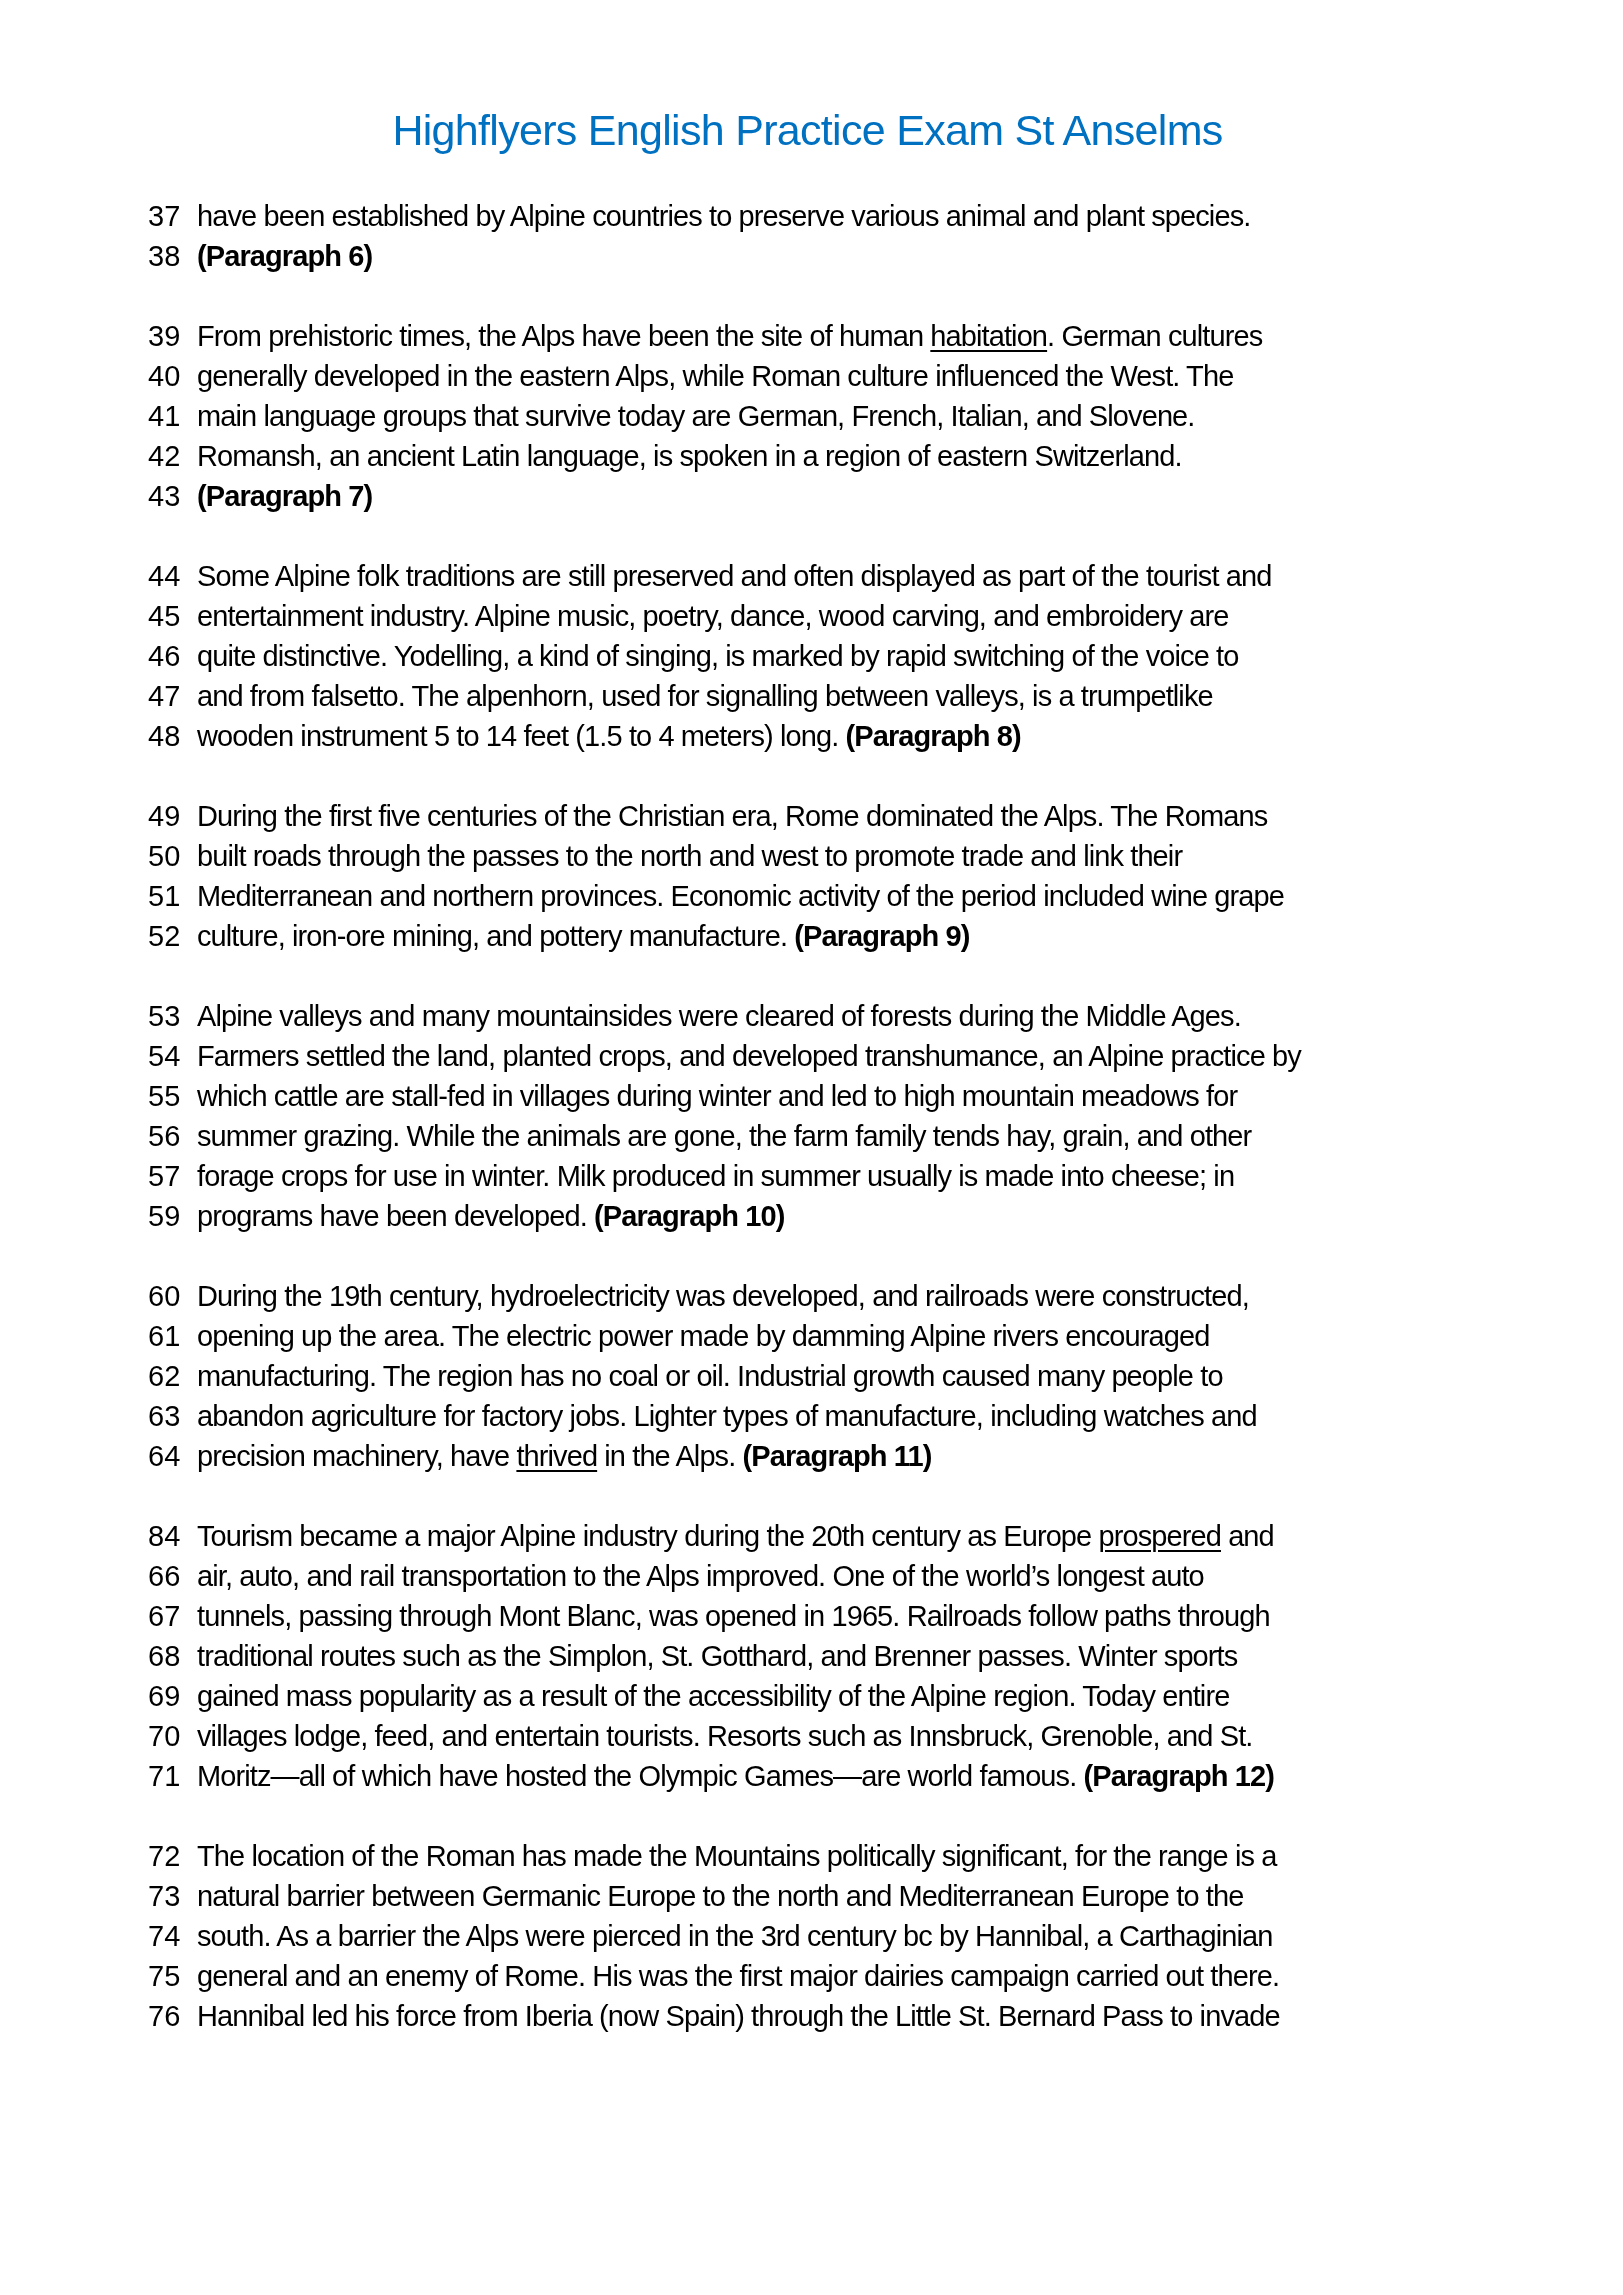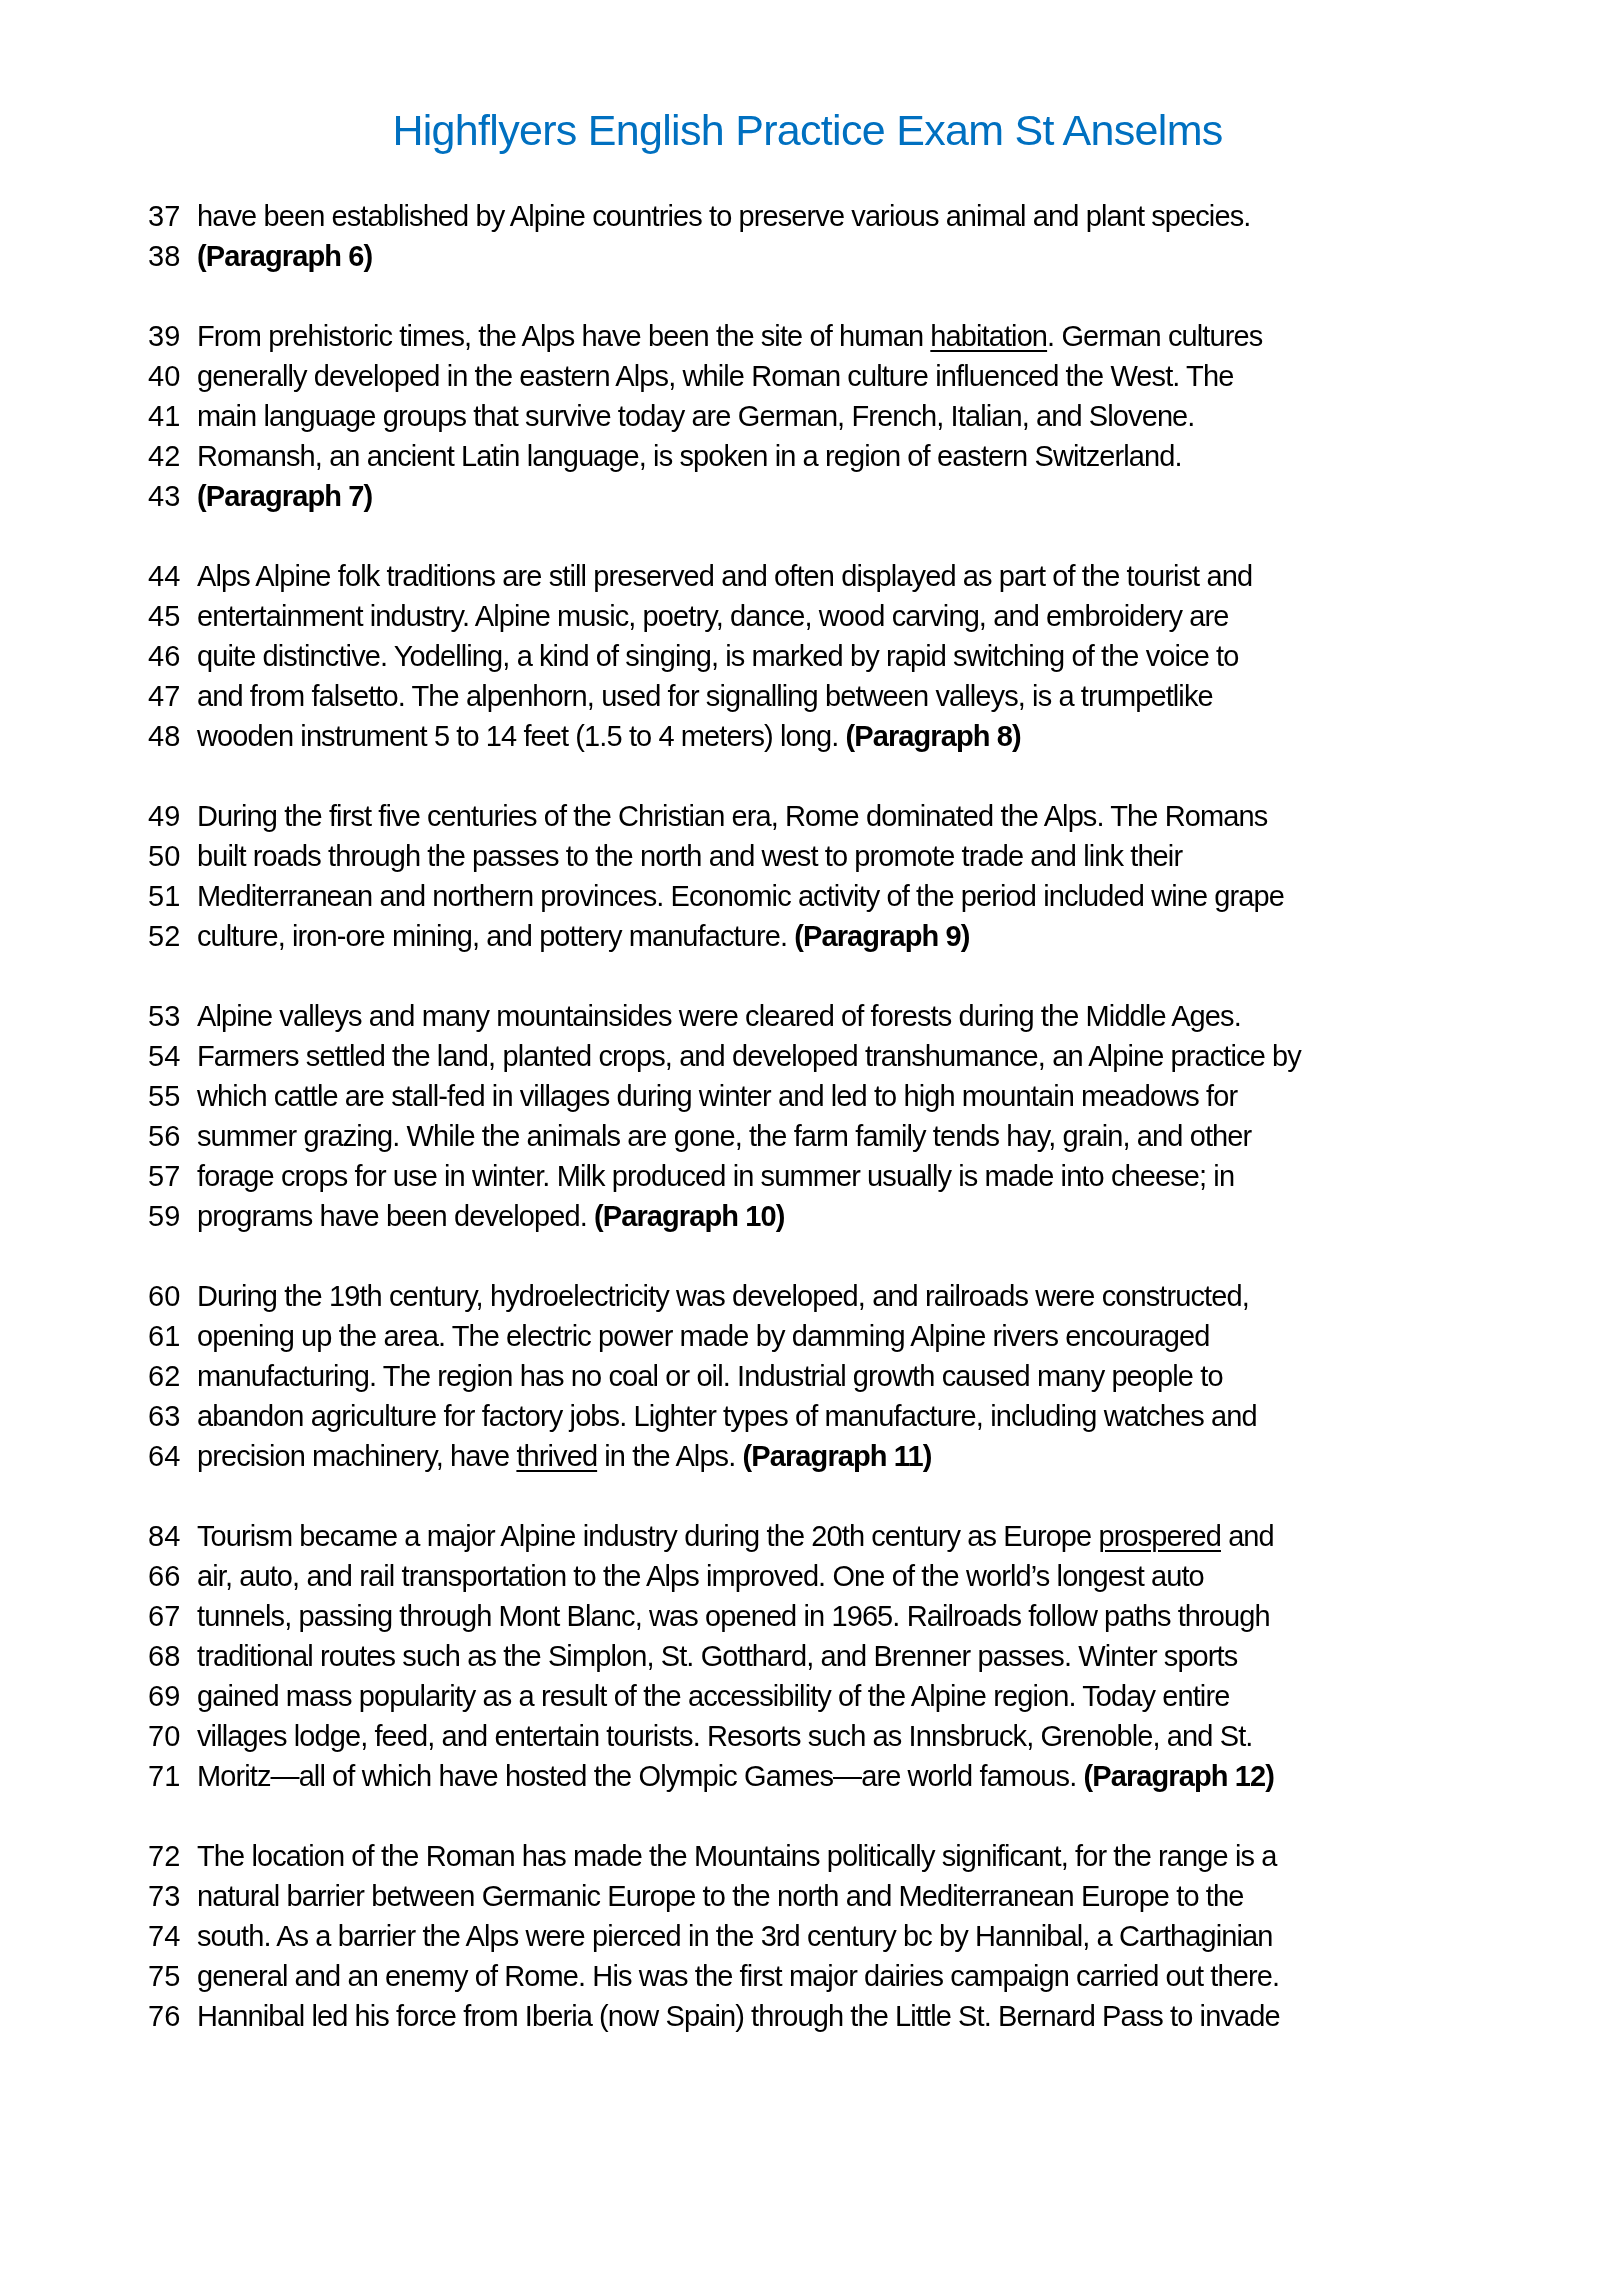--- a/index.html
+++ b/index.html
@@ -86,21 +86,21 @@
       <span class="num">42</span>
       <span class="txt"><span>Romansh, an ancient Latin language, is spoken in a region of eastern Switzerland.</span></span>
     </div>
     <div class="line">
       <span class="num">43</span>
       <span class="txt"><span class="bold">(Paragraph 7)</span></span>
     </div>
     <div class="gap"></div>
     <div class="line">
       <span class="num">44</span>
-      <span class="txt"><span>Alps Alpine folk traditions are still preserved and often displayed as part of the tourist and</span></span>
+      <span class="txt"><span>Some Alpine folk traditions are still preserved and often displayed as part of the tourist and</span></span>
     </div>
     <div class="line">
       <span class="num">45</span>
       <span class="txt"><span>entertainment industry. Alpine music, poetry, dance, wood carving, and embroidery are</span></span>
     </div>
     <div class="line">
       <span class="num">46</span>
       <span class="txt"><span>quite distinctive. Yodelling, a kind of singing, is marked by rapid switching of the voice to</span></span>
     </div>
     <div class="line">

